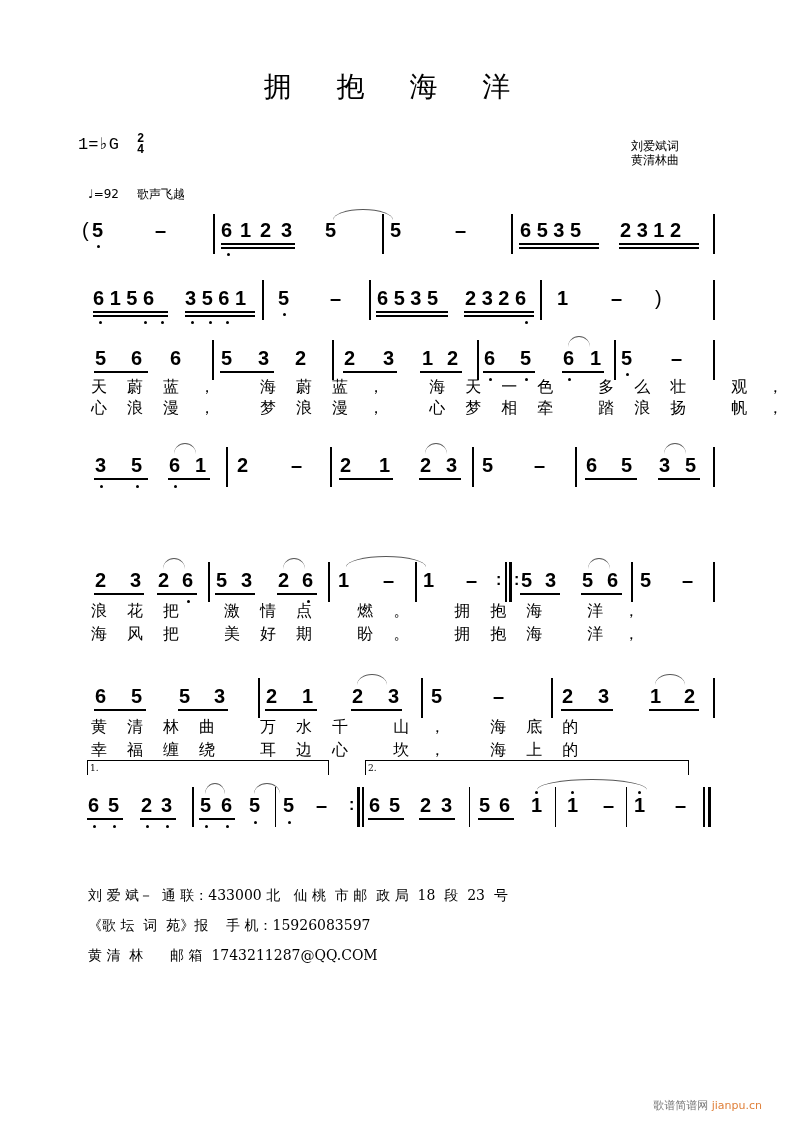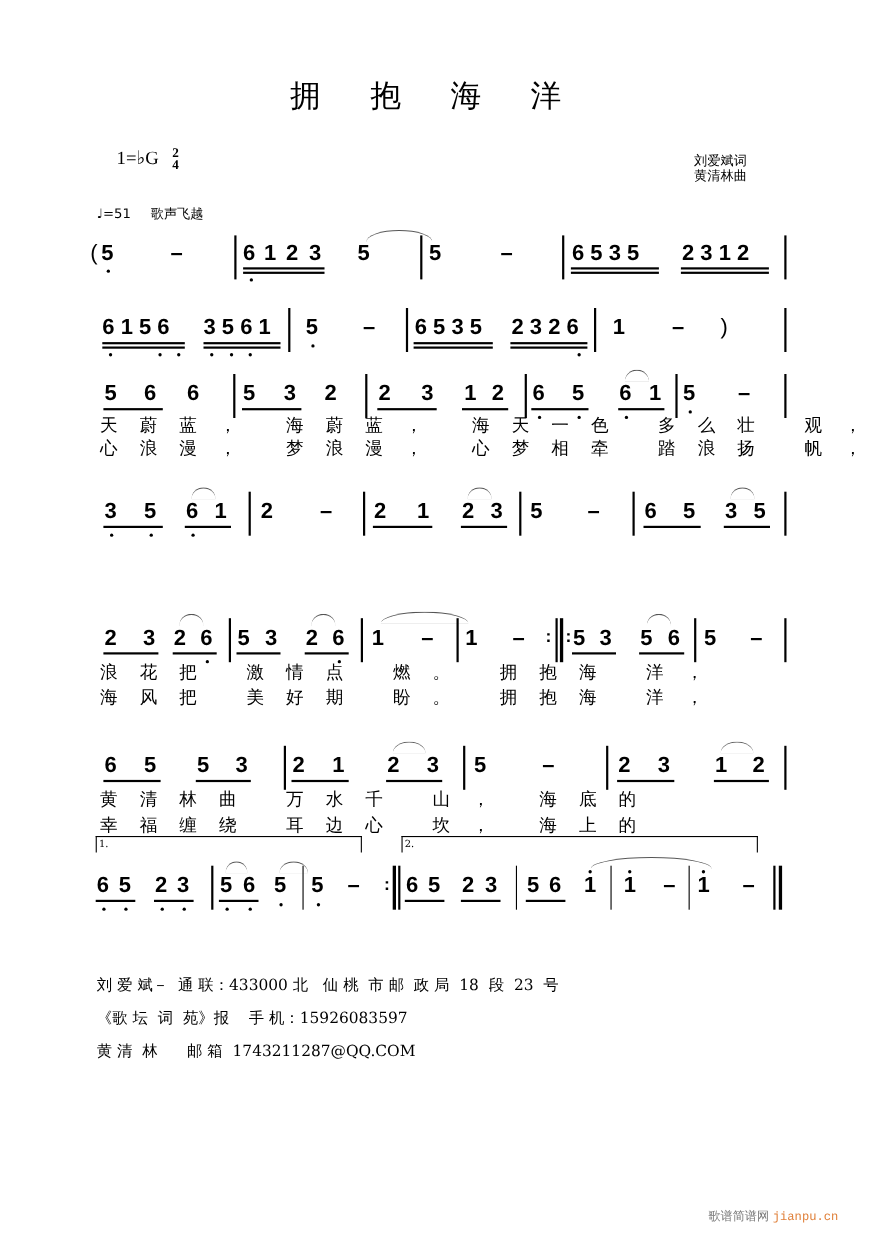--- a/index.html
+++ b/index.html
@@ -1,51 +1,51 @@
 <!DOCTYPE html>
 <html><head>
 <meta charset="utf-8">
 <style>
   html,body{margin:0;padding:0;background:#fff;}
   body{width:792px;height:1121px;position:relative;overflow:hidden;font-family:"DejaVu Sans",sans-serif;color:#000;}
   .abs{position:absolute;}
   .title{left:0;width:792px;top:68px;text-align:center;font-size:28px;letter-spacing:18px;font-family:"DejaVu Sans",sans-serif;}
-  .key{left:106px;top:133px;font-family:Liberation Serif, serif;font-size:17px;}
+  .key{left:78px;top:133px;font-family:Liberation Mono, monospace;font-size:17px;}
   .frac{display:inline-block;vertical-align:middle;text-align:center;font-weight:bold;font-size:12px;line-height:11px;margin-left:8px;}
   .credits{left:631px;top:139px;font-size:12px;line-height:14px;}
   .tempo{left:88px;top:186px;font-size:12px;}
   .tempo .exp{margin-left:18px;}
   .row{left:0;width:792px;height:40px;}
   .n{position:absolute;font-family:"Liberation Sans",sans-serif;font-weight:bold;font-size:20px;line-height:20px;}
   .bar{position:absolute;width:1.5px;background:#000;}
   .ul{position:absolute;height:1.5px;background:#000;}
   .dot{position:absolute;width:3px;height:3px;border-radius:50%;background:#000;}
   .slur{position:absolute;border-top:1.5px solid #555;border-radius:50% 50% 0 0/100% 100% 0 0;height:10px;}
   .lyr{position:absolute;font-size:16px;white-space:pre;}
   .footer{left:88px;font-family:"DejaVu Serif",serif;font-size:14px;white-space:pre;}
   .wm{right:30px;bottom:8px;font-size:11px;color:#777;}
-  .wm span{color:#e0803a;font-family:Liberation Mono, monospace;}
+  .wm span{color:#e0803a;}
 </style>
 </head>
 <body>
 
 <div class="abs title">拥 抱 海 洋</div>
 
 <div class="abs key">
   <span>1=♭G</span>
   <span class="frac"><span>2</span><br><span>4</span></span>
 </div>
 
 <div class="abs credits">
   <div>刘爱斌词</div>
   <div>黄清林曲</div>
 </div>
 
 <div class="abs tempo">
-  <span>♩=51</span><span class="exp">歌声飞越</span>
+  <span>♩=92</span><span class="exp">歌声飞越</span>
 </div>
 
 <div class="abs row" style="top:220px">
   <span class="n" style="left:82px;font-weight:normal">(</span>
   <span class="n" style="left:92px">5</span>
     <span class="dot" style="left:97px;top:25px"></span>
   <span class="n" style="left:155px">–</span>
   <div class="bar" style="left:213px;top:-6px;height:40px"></div>
   <span class="n" style="left:221px">6</span>
     <span class="n" style="left:240px">1</span>

